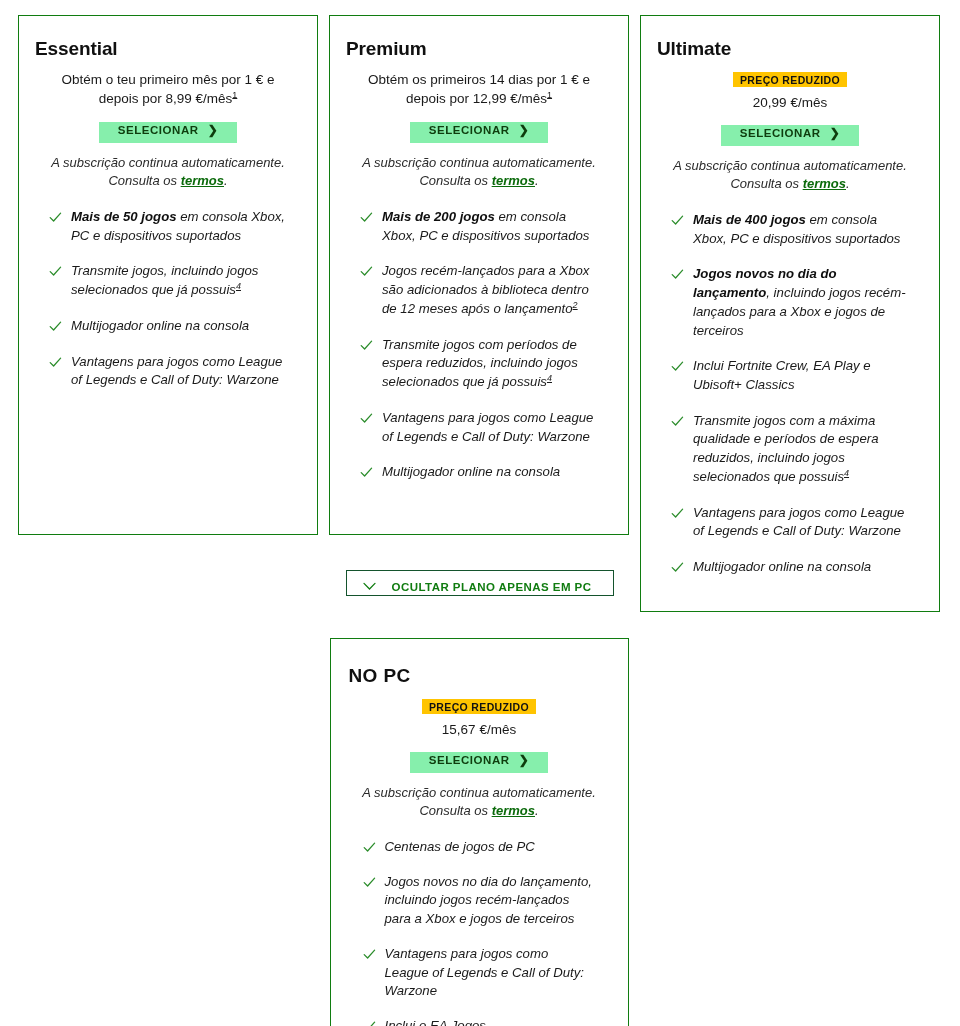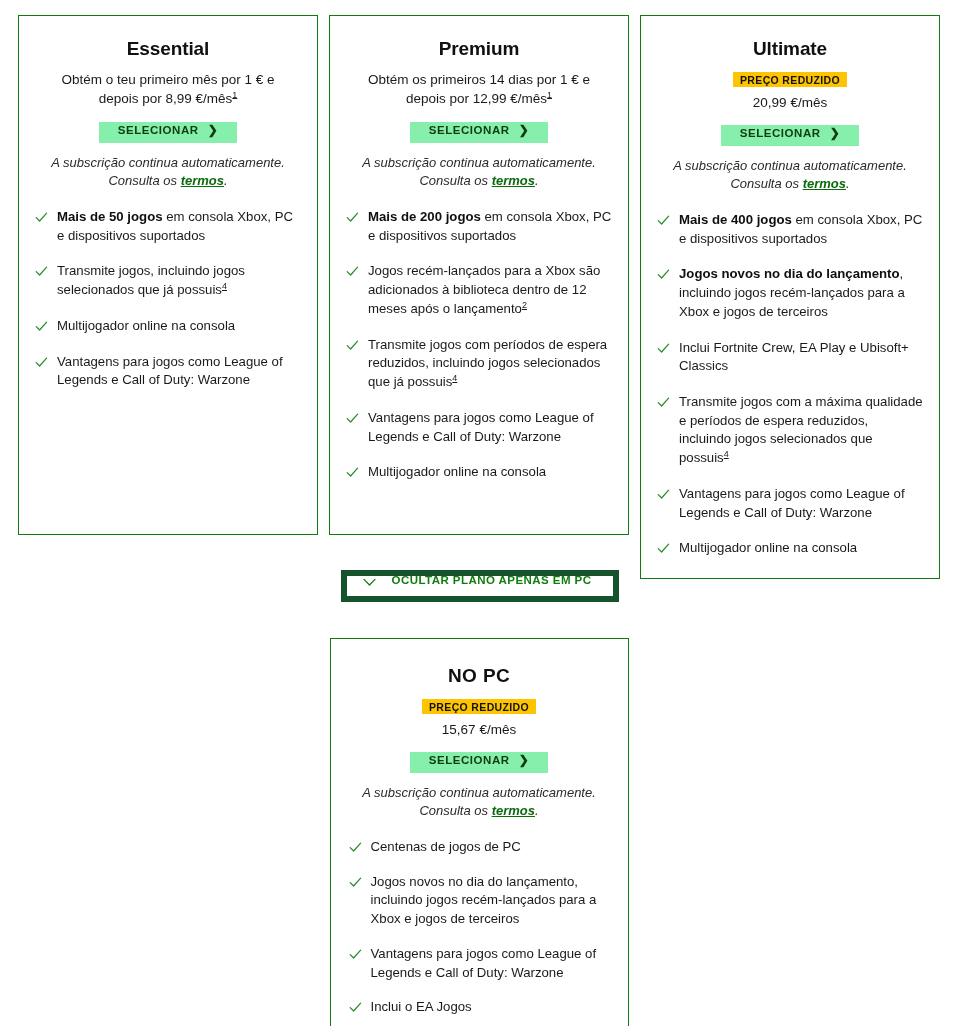--- a/index.html
+++ b/index.html
@@ -42,21 +42,21 @@
     padding: 22px 16px 20px 16px;
   }
 
   .card.pc-card {
     width: 299px;
     min-height: 370px;
     padding: 26px 18px 22px 18px;
   }
 
   .card-title {
-    text-align: center;
+    text-align: left;
     font-size: 19px;
     font-weight: bold;
     letter-spacing: -0.1px;
     color: #101010;
     margin: 0 0 9px 0;
     line-height: 1.2;
   }
 
   .card-title.wide {
     letter-spacing: 0.4px;
@@ -139,22 +139,23 @@
   }
   .autorenew a {
     color: #0b6a0b;
     font-weight: bold;
     text-decoration: underline;
   }
 
   
   .features {
     list-style: none;
-    margin: 0;
+    margin: 14px;
     padding: 0;
+    font-style: italic;
   }
   .features li {
     display: flex;
     align-items: flex-start;
     gap: 9px;
     margin-bottom: 17px;
     font-size: 13.2px;
     line-height: 1.42;
     color: #1a1a1a;
   }
@@ -179,23 +180,23 @@
     position: absolute;
     top: 570px;
     left: 0;
     width: 960px;
     display: flex;
     justify-content: center;
   }
   .toggle-btn {
     box-sizing: border-box;
     display: inline-flex;
-    align-items: flex-end;
+    align-items: flex-start;
     gap: 16px;
-    border: 6px solid #14532d;
+    border: 1px solid #14532d;
     background: #ffffff;
     color: #107C10;
     font-family: "Liberation Sans", sans-serif;
     font-size: 11.5px;
     font-weight: bold;
     letter-spacing: 0.45px;
     padding: 10px 22px 10px 16px;
     cursor: pointer;
     height: 26px;
   }

